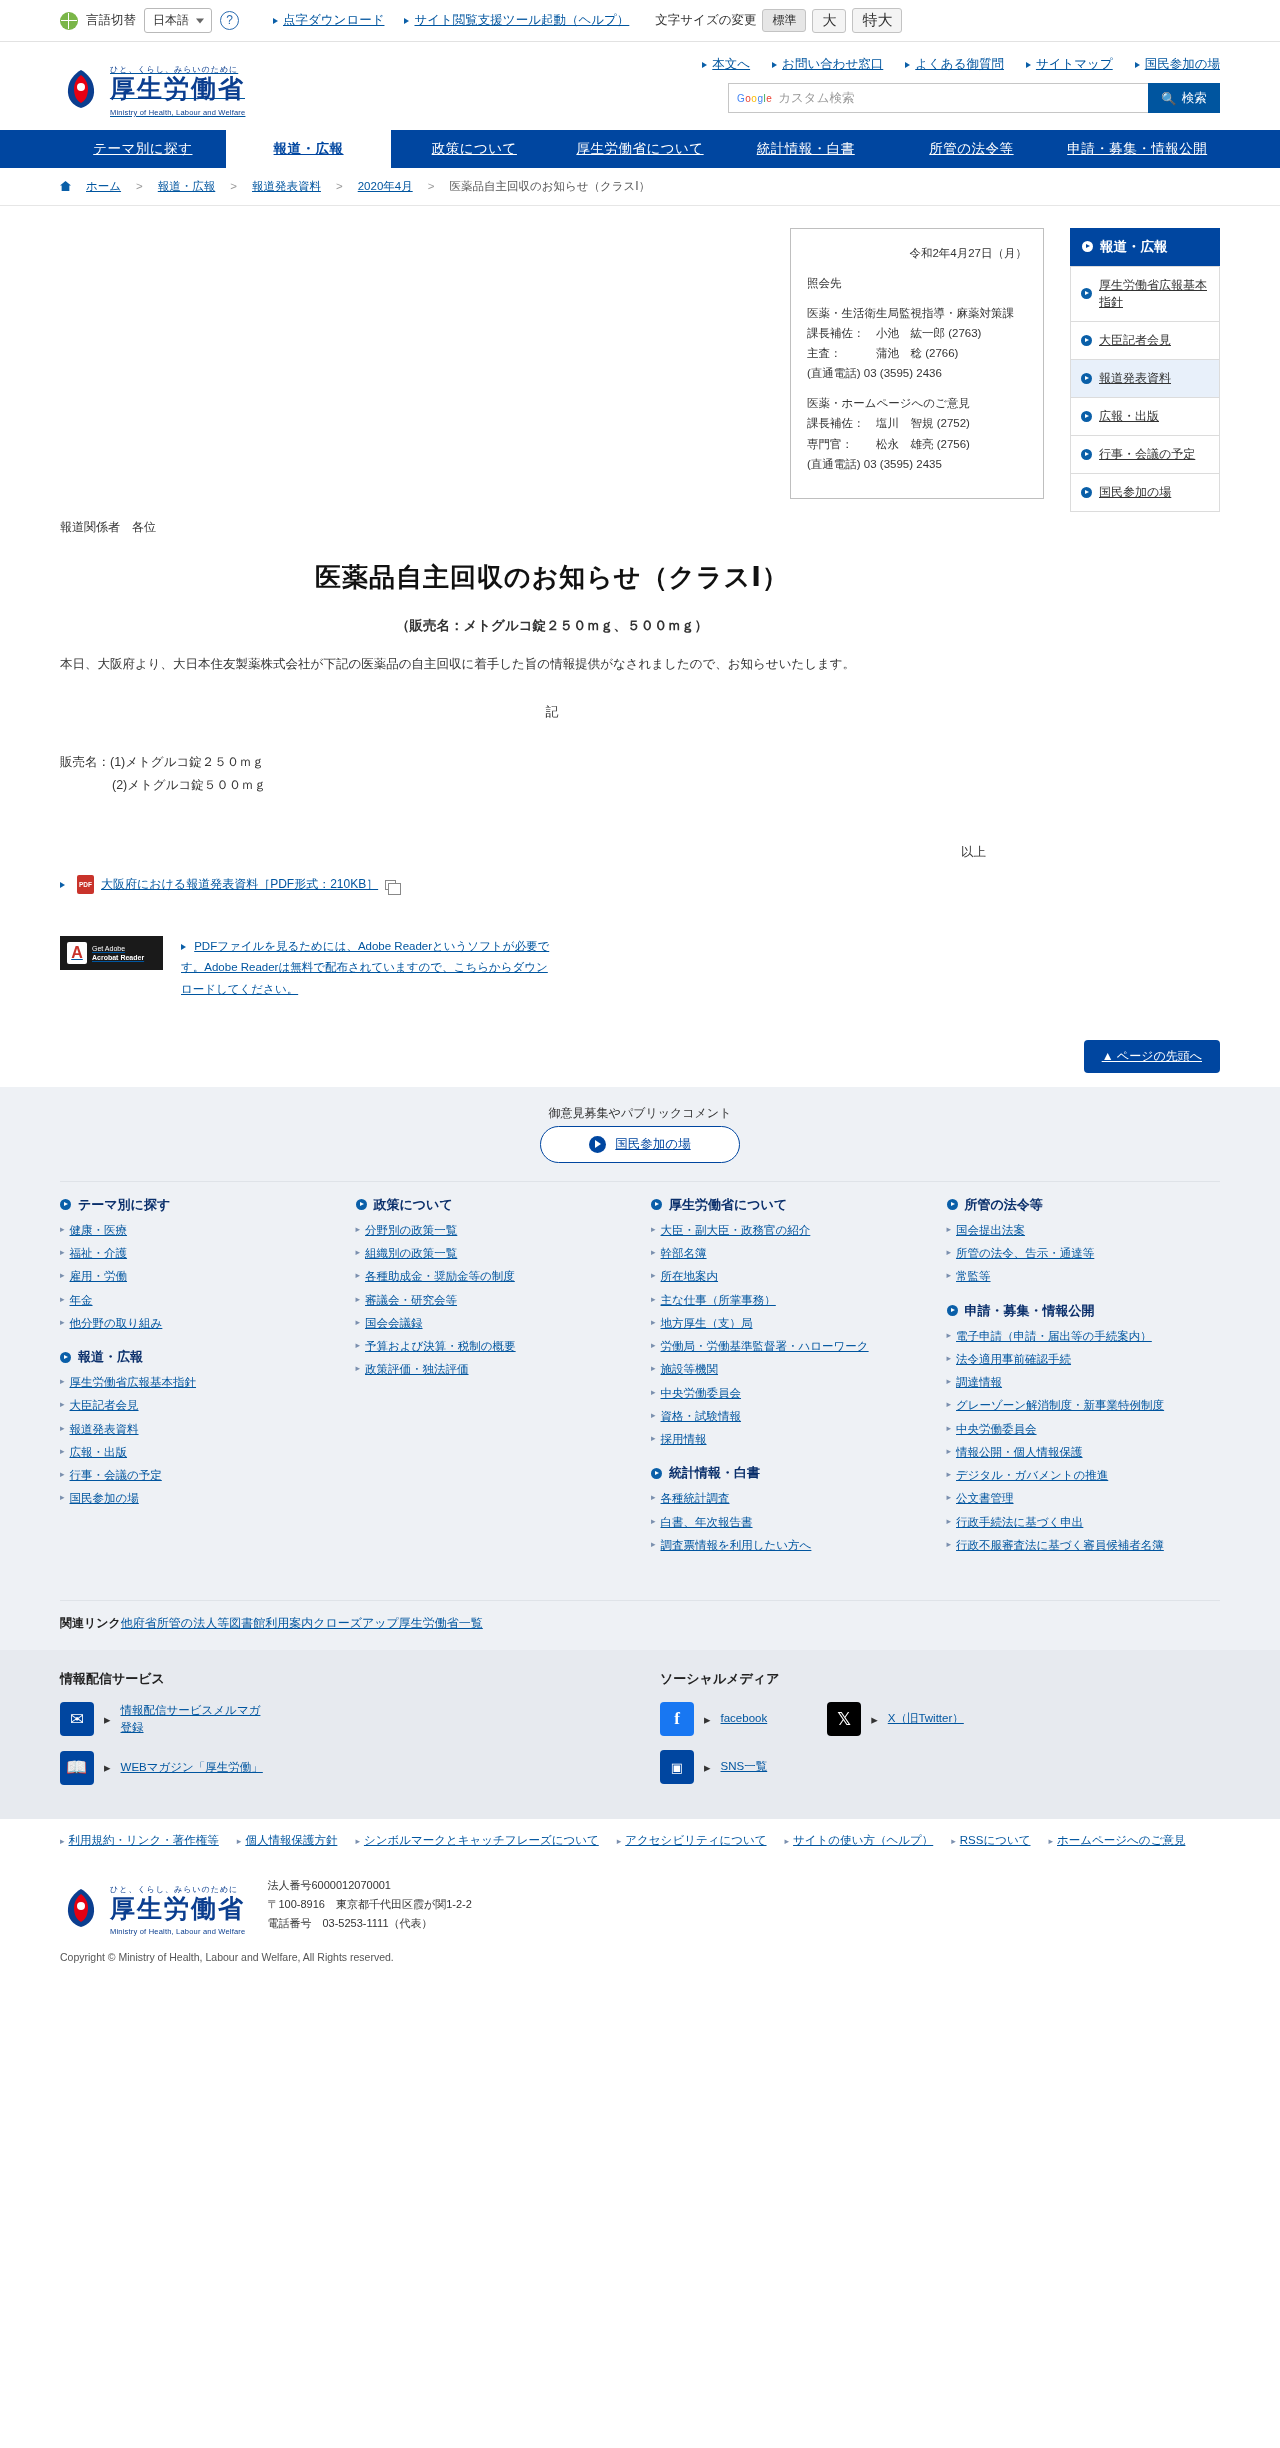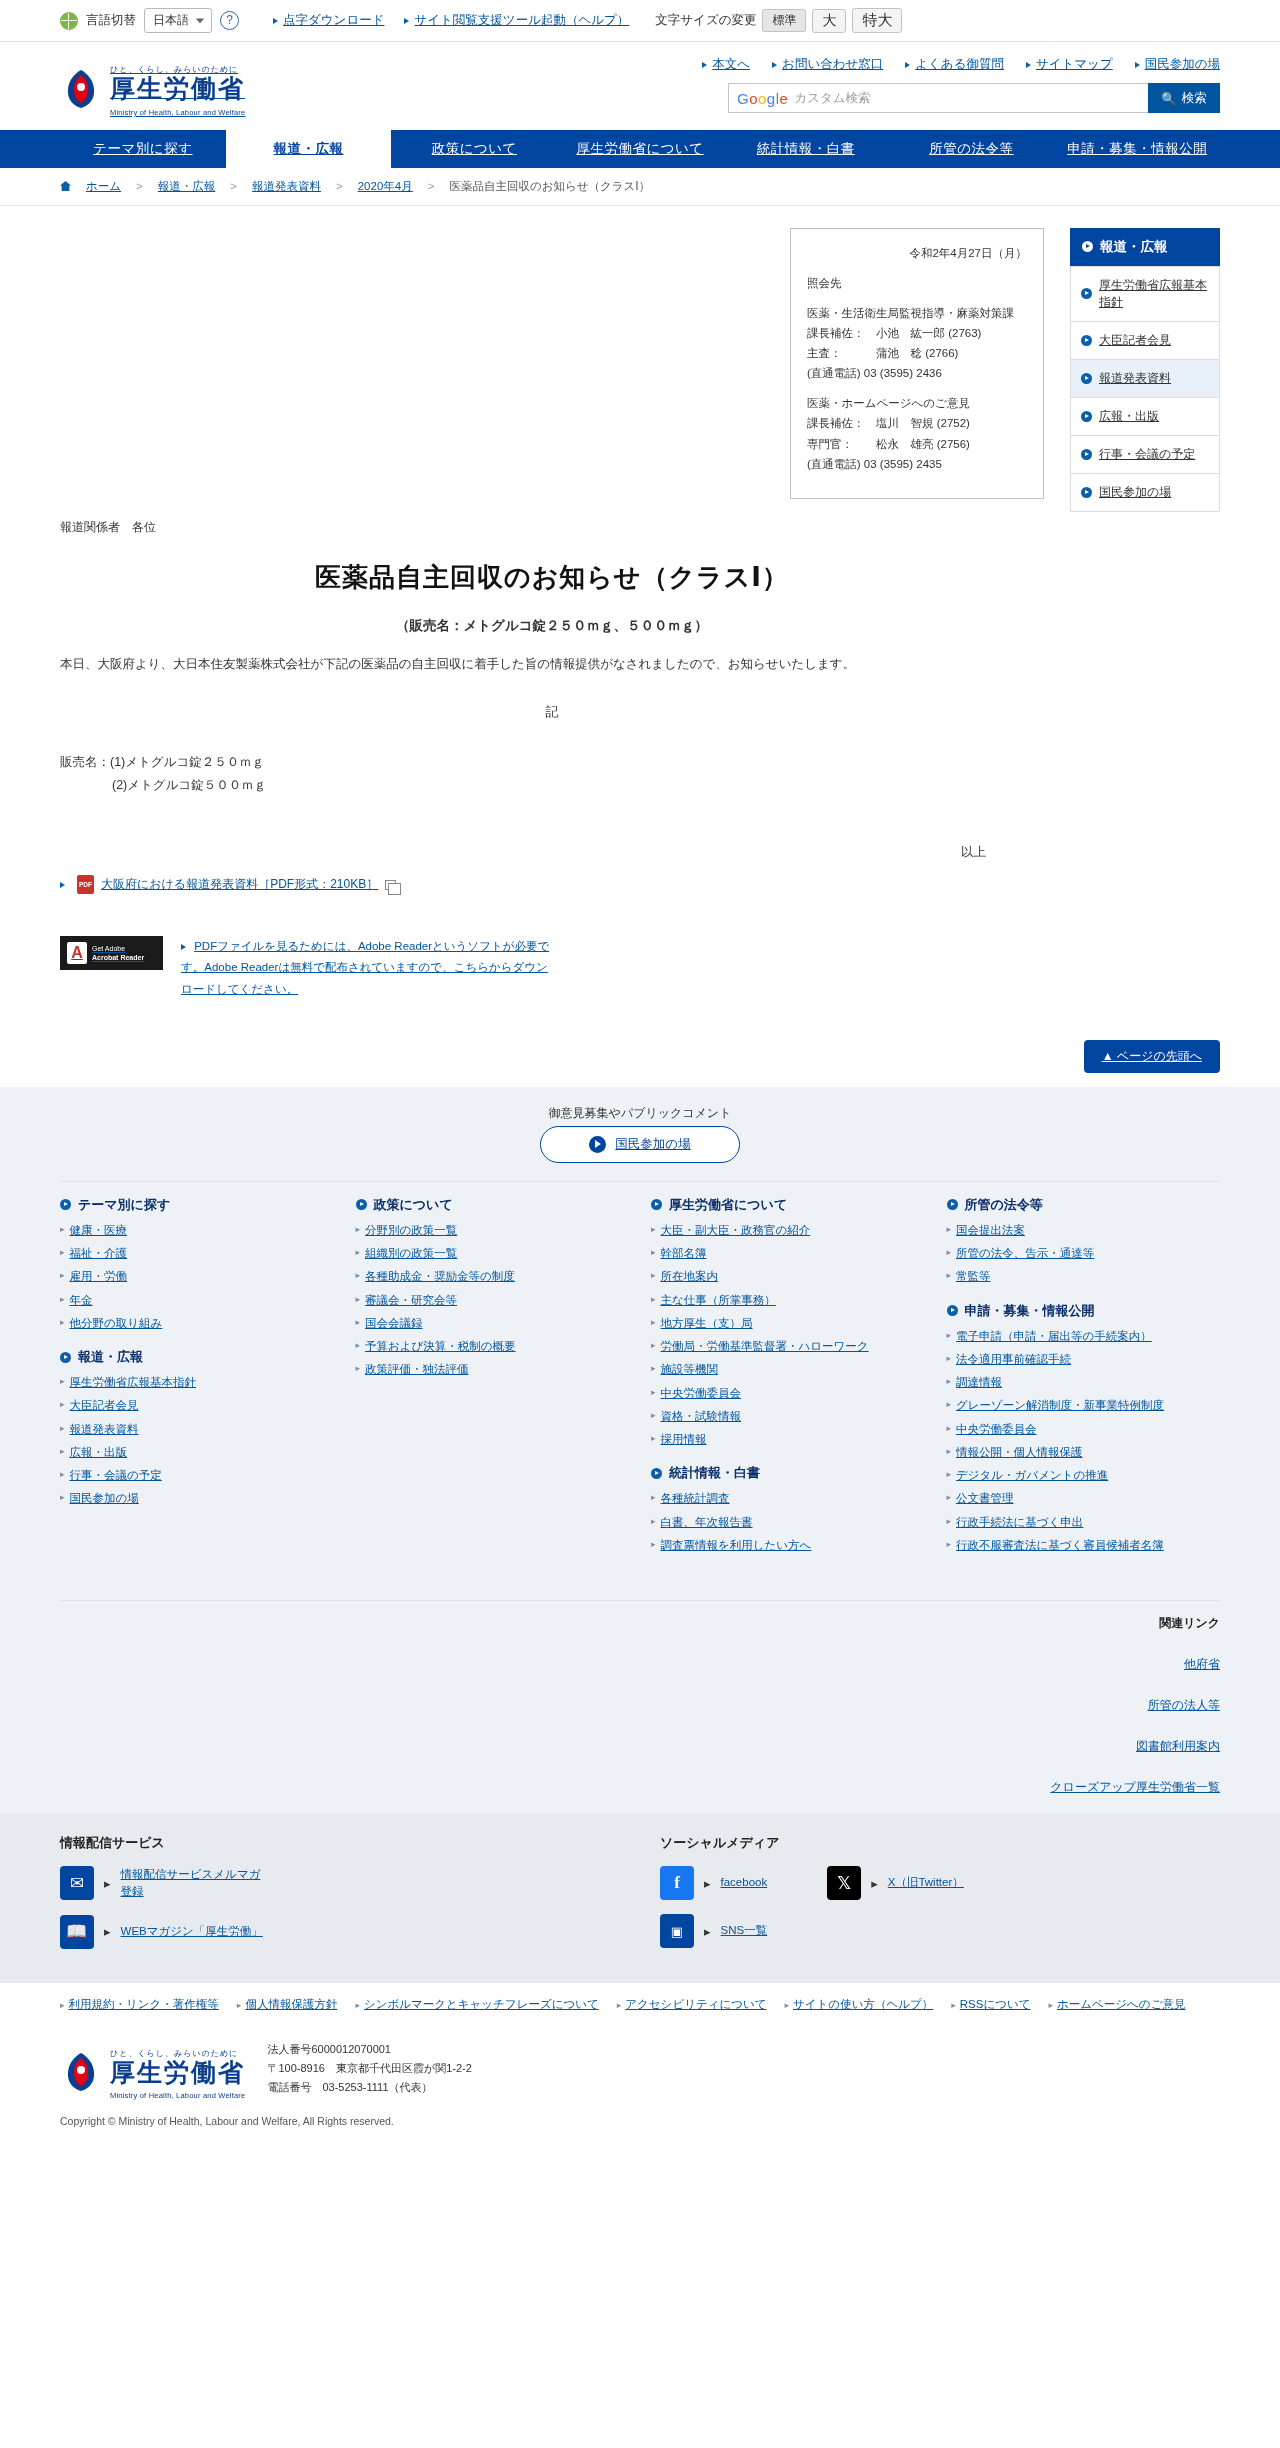--- a/index.html
+++ b/index.html
@@ -66,21 +66,21 @@
   .logo-text-jp{font-size:25px;font-weight:bold;color:#0b3e8f;letter-spacing:2px;line-height:1.1;}
   .logo-ruby{font-size:8px;color:#0b3e8f;letter-spacing:1px;}
   .logo-en{font-size:7.5px;color:#0b3e8f;letter-spacing:.2px;}
   .header-right{margin-left:auto;display:flex;flex-direction:column;align-items:flex-end;gap:10px;padding-top:4px;}
   .hdr-links{display:flex;gap:22px;align-items:center;}
   .searchbar{display:flex;align-items:center;}
   .search-input{
     width:420px;height:30px;border:1px solid #c6c6c6;border-right:none;
     background:#fff;display:flex;align-items:center;padding:0 8px;gap:6px;font-size:12.5px;color:#9a9a9a;
   }
-  .g-logo{font-size:15px;letter-spacing:.5px;}
+  .g-logo{font-size:10px;letter-spacing:.5px;}
   .g-b{color:#4285f4}.g-r{color:#ea4335}.g-y{color:#fbbc05}.g-g{color:#34a853}
   .search-btn{
     height:30px;min-width:72px;background:#00559f;color:#fff;border:none;
     display:flex;align-items:center;justify-content:center;gap:5px;font-size:12.5px;
   }
 
   
   .gnav{display:flex;background:#0046a0;padding:0 60px;height:38px;}
   .gnav-item{
     flex:1;display:flex;align-items:center;justify-content:center;
@@ -186,21 +186,21 @@
   .fgroup{margin-bottom:16px;}
   .fgroup-title{
     display:flex;align-items:center;gap:7px;font-size:13px;font-weight:bold;color:#0a2f6b;margin-bottom:8px;
   }
   .flist{list-style:none;margin:0;padding:0;}
   .flist li{font-size:11.5px;line-height:1.5;margin-bottom:6px;display:flex;gap:5px;}
   .flist li .ar{color:#7a8fae;font-size:9px;line-height:15px;}
   .flist li a{text-decoration:underline;}
 
   .rel-links{
-    display:flex;align-items:flex-end;gap:24px;padding:14px 0 18px;border-top:1px solid #dfe3e8;font-size:12px;flex-direction:column;
+    display:flex;align-items:flex-start;padding:14px 0 18px;border-top:1px solid #dfe3e8;font-size:12px;
   }
   .rel-title{font-weight:bold;color:#222;}
 
   .footer-mid{background:#e7eaef;padding:20px 60px;display:flex;gap:40px;}
   .fm-col{flex:1;}
   .fm-title{font-size:13px;font-weight:bold;color:#222;margin-bottom:14px;}
   .fm-row{display:flex;align-items:center;gap:10px;margin-bottom:14px;}
   .ico-sq{
     width:34px;height:34px;border-radius:4px;display:flex;align-items:center;justify-content:center;
     color:#fff;font-size:17px;flex:none;

